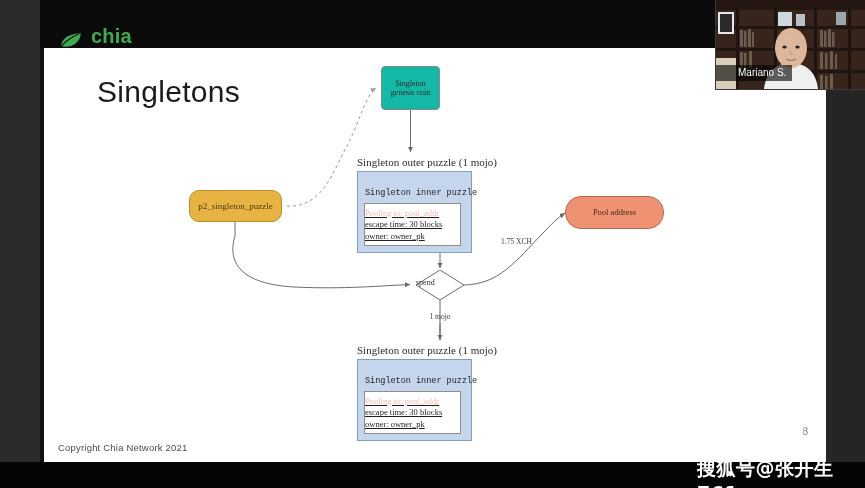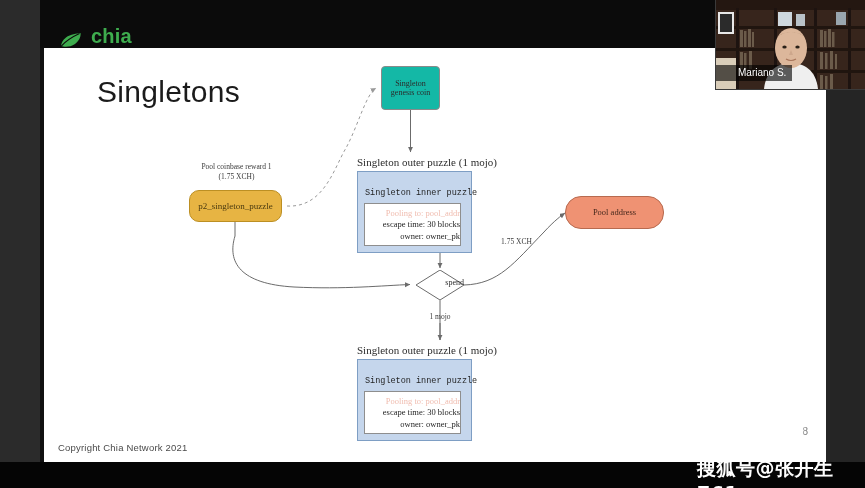--- a/index.html
+++ b/index.html
@@ -41,28 +41,28 @@
   .outerbox{position:absolute;box-sizing:border-box;background:#c5d6ec;border:1px solid #7e9ec4;}
   .outer-a{left:313px;top:123px;width:115px;height:82px;}
   .outer-b{left:313px;top:311px;width:115px;height:82px;}
   .outerlabel{position:absolute;font-family:"Liberation Serif", serif;font-size:11px;color:#2c2c2c;}
   .outerlabel-a{left:313px;top:108px;}
   .outerlabel-b{left:313px;top:296px;}
   .innerlabel{position:absolute;font-family:Liberation Mono, monospace;font-size:8.5px;color:#1f1f1f;}
   .innerlabel-a{left:321px;top:140px;}
   .innerlabel-b{left:321px;top:328px;}
   .innerpanel{position:absolute;box-sizing:border-box;background:#ffffff;border:1px solid #8e8e8e;
-     font-family:"Liberation Serif", serif;font-size:8.5px;color:#1f1f1f;text-align:right;
-     padding-top:4px;line-height:1.35;}
+     font-family:"Liberation Serif", serif;font-size:8.5px;color:#1f1f1f;text-align:left;
+     padding-top:4px;line-height:1.35;text-decoration:underline;}
   .innerpanel-a{left:320px;top:155px;width:97px;height:43px;}
   .innerpanel-b{left:320px;top:343px;width:97px;height:43px;}
   .pooling-line{color:#f0bdb0;}
 
   .diamond{position:absolute;left:372px;top:222px;width:48px;height:30px;}
-  .diamond-label{position:absolute;left:372px;top:230px;width:48px;text-align:right;
+  .diamond-label{position:absolute;left:372px;top:230px;width:48px;text-align:left;
      font-family:"Liberation Serif", serif;font-size:8px;color:#2c2c2c;}
 
   .edgelabel{position:absolute;font-family:"Liberation Serif", serif;font-size:7.5px;color:#3a3a3a;}
   .lbl-coinbase{left:140px;top:114px;width:105px;text-align:center;line-height:1.3;}
   .lbl-mojo{left:366px;top:264px;width:60px;text-align:center;}
   .lbl-xch{left:441px;top:189px;margin-left:16px;}
 
   svg.wires{position:absolute;left:0;top:0;width:782px;height:414px;overflow:visible;}
 
   
@@ -126,24 +126,20 @@
 
       <line x1="396" y1="252" x2="396" y2="292" stroke="#6b6b6b" stroke-width="1"></line>
       <line x1="396" y1="275" x2="396" y2="292" stroke="#6b6b6b" stroke-width="1" marker-end="url(#ah)"></line>
     </svg>
 
     <div class="node genesis">
       <span style="white-space:pre-line">Singleton
 genesis coin</span>
     </div>
 
-    <div class="edgelabel lbl-coinbase">
-      <span>Pool coinbase reward 1</span><br>
-      <span>(1.75 XCH)</span>
-    </div>
 
     <div class="node p2node">
       <span>p2_singleton_puzzle</span>
     </div>
 
     <div class="outerlabel outerlabel-a">Singleton outer puzzle (1 mojo)</div>
     <div class="outerbox outer-a"></div>
     <div class="innerlabel innerlabel-a">Singleton inner puzzle</div>
     <div class="innerpanel innerpanel-a">
       <div class="pooling-line">Pooling to: pool_addr</div>

